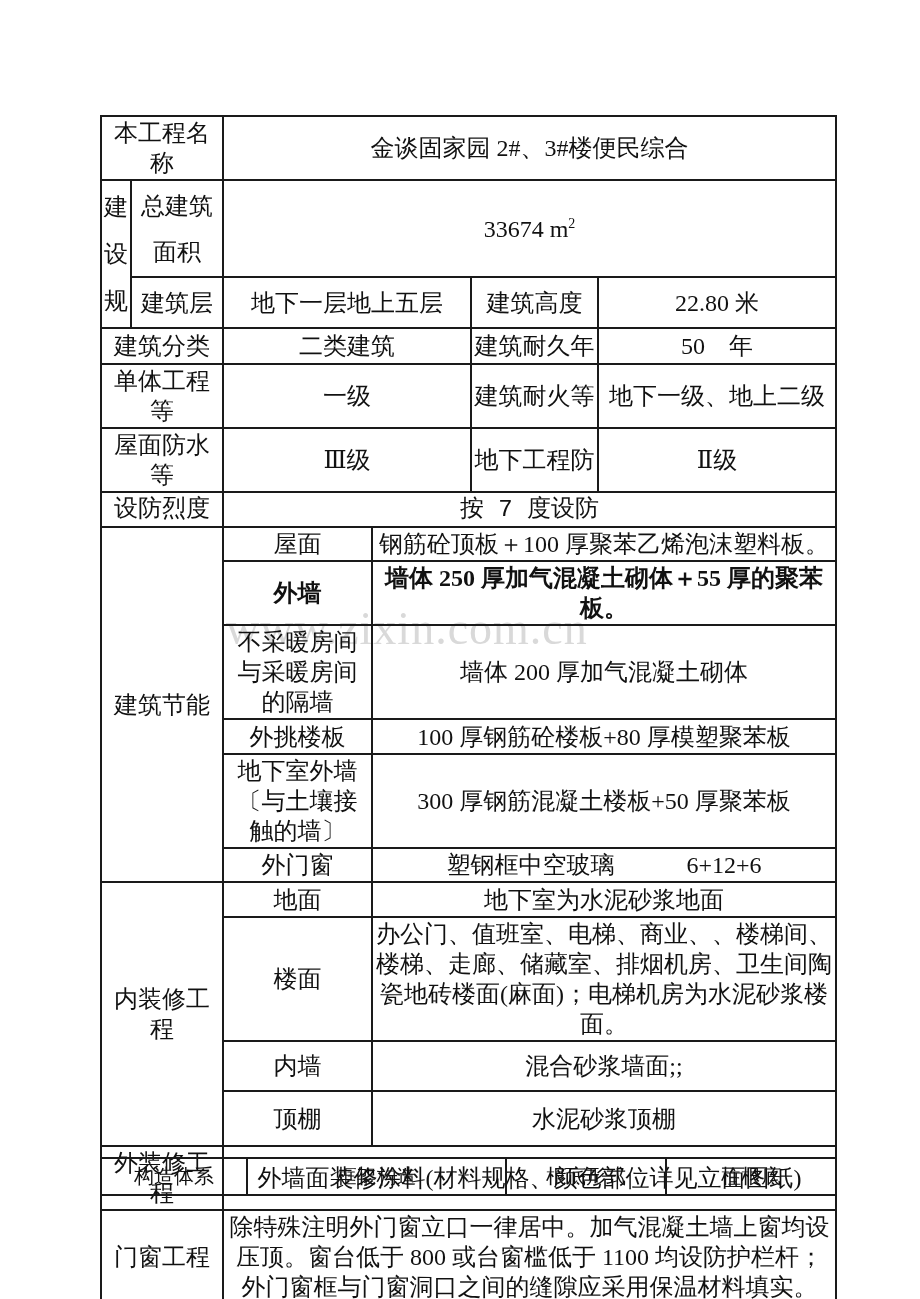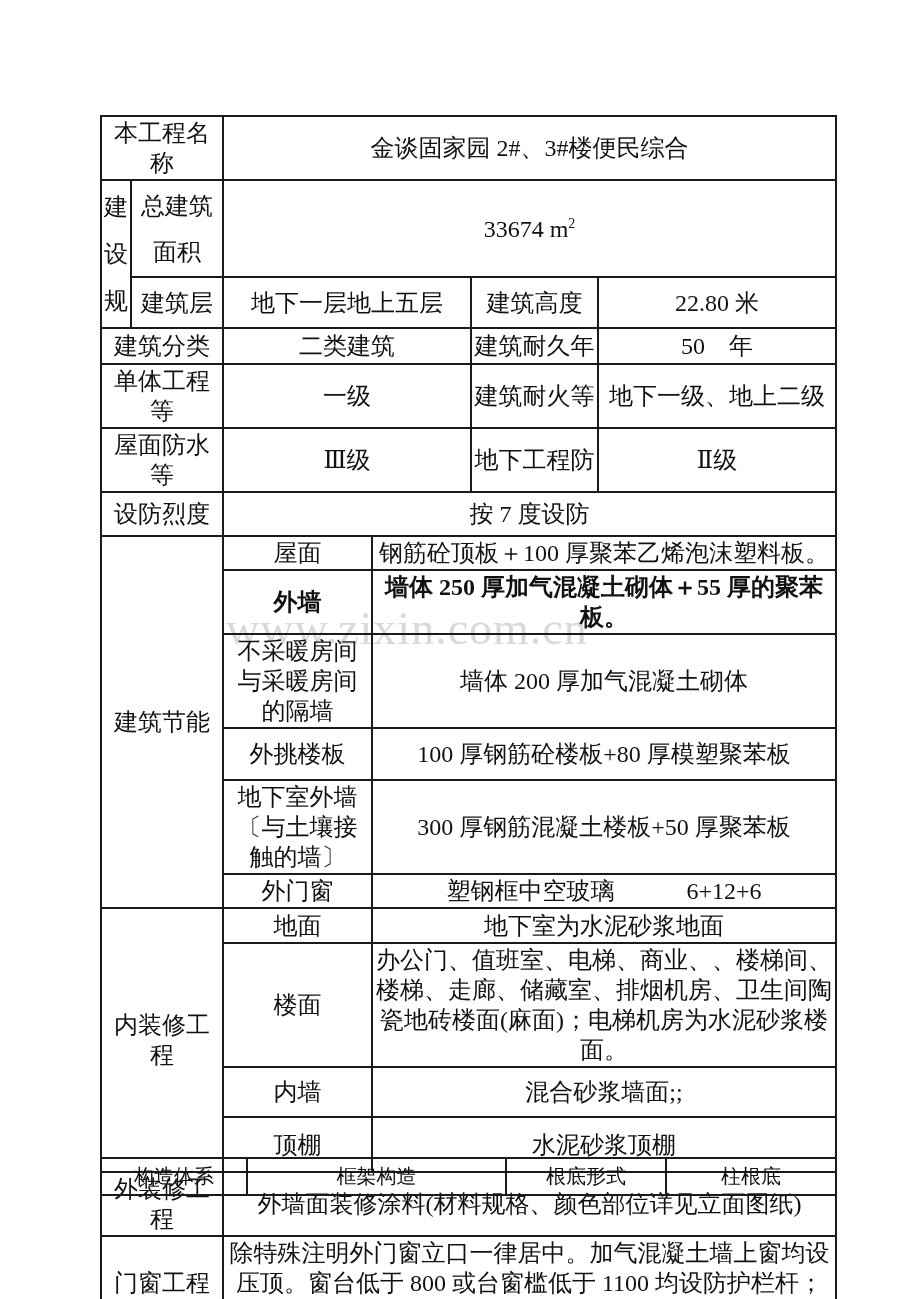--- a/index.html
+++ b/index.html
@@ -51,25 +51,25 @@
     overflow: hidden;
   }
 
   
   tr.r1  { height: 34px; }
   tr.r2  { height: 97px; }
   tr.r3  { height: 51px; margin-left: 14px; }
   tr.r4  { height: 36px; }
   tr.r5  { height: 35px; font-family: Liberation Serif, serif; }
   tr.r6  { height: 35px; }
-  tr.r7  { height: 44px; }
+  tr.r7  { height: 35px; font-family: Liberation Mono, monospace; }
   tr.r8  { height: 34px; }
   tr.r9  { height: 36px; font-weight: bold; }
   tr.r10 { height: 87px; }
-  tr.r11 { height: 52px; font-family: Liberation Serif, serif; }
+  tr.r11 { height: 35px; font-family: Liberation Serif, serif; }
   tr.r12 { height: 85px; }
   tr.r13 { height: 33px; }
   tr.r14 { height: 35px; }
   tr.r15 { height: 103px; }
   tr.r16 { height: 50px; }
   tr.r17 { height: 55px; }
   tr.r18 { height: 35px; }
   tr.r19 { height: 80px; }
 
   td.left   { text-align: left; padding-left: 6px; }

